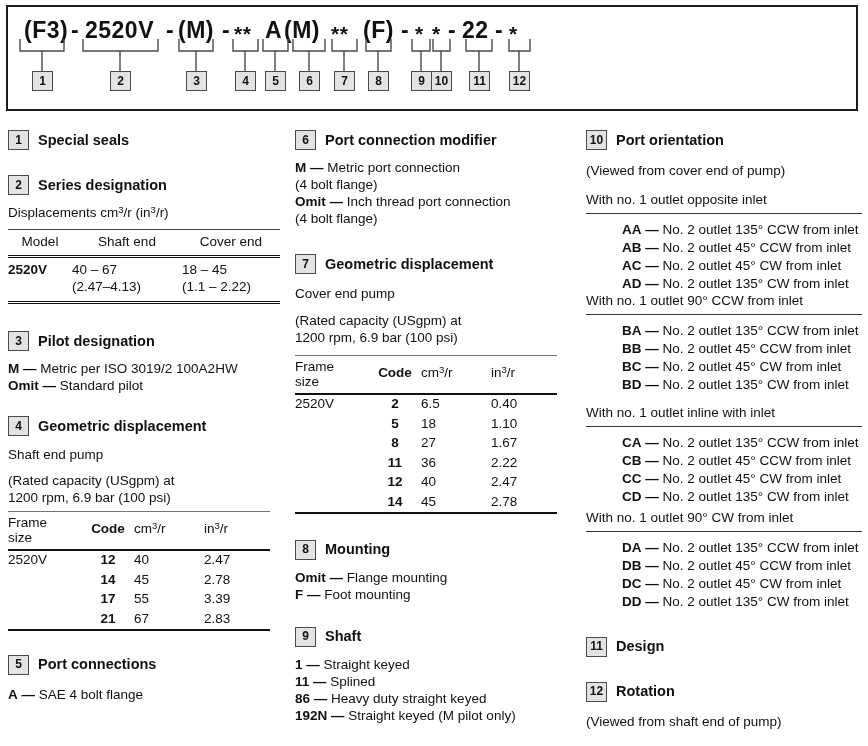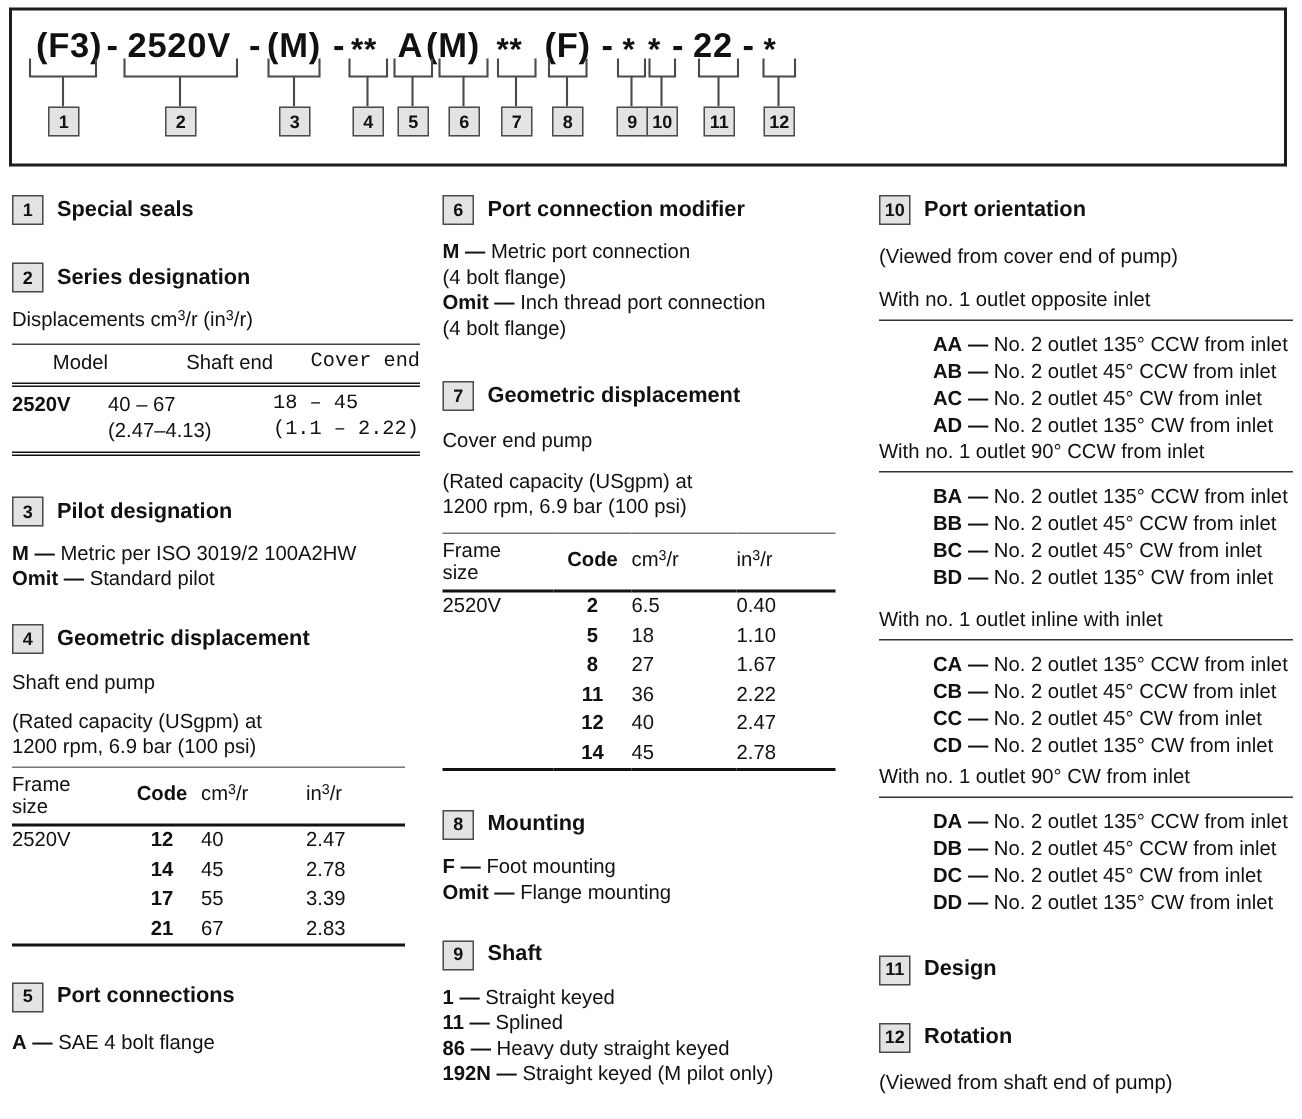--- a/index.html
+++ b/index.html
@@ -36,23 +36,23 @@
     font-size:12px;font-weight:bold;box-sizing:content-box;
   }
   .sectitle{font-weight:bold;font-size:14.5px;}
   .def{line-height:17px;}
   .term,.dash{font-weight:bold;}
   .note-line{line-height:17px;}
   sup.s{font-size:9.5px;line-height:0;vertical-align:4px;}
   
   table{border-collapse:collapse;font-size:13.5px;color:#111;}
   .t2{width:272px;border-top:1px solid #444;border-bottom:3px double #111;}
-  .t2 th{font-weight:normal;text-align:right;padding:4px 0 5px;border-bottom:3px double #111;margin-top:40px;}
+  .t2 th{font-weight:normal;text-align:center;padding:4px 0 5px;border-bottom:3px double #111;margin-top:40px;}
   .t2 td{padding:4px 0 6px;vertical-align:top;}
-  .t2 .c0{width:64px;} .t2 .c1{width:110px;} .t2 .c2{width:98px;font-family:Liberation Mono, monospace;}
+  .t2 .c0{width:64px;} .t2 .c1{width:110px;} .t2 .c2{width:98px;}
   .t47{width:262px;border-top:1px solid #777;border-bottom:2px solid #111;}
   .t47 th{font-weight:normal;text-align:left;vertical-align:middle;padding:3px 0 4px;border-bottom:2px solid #111;}
   .t47 td{padding:1.5px 0;}
   .t47 .cf{width:74px;} .t47 .cc{width:52px;text-align:center;} .t47 .c1{width:70px;} .t47 .c2{width:66px;}
   .t47 th.cc{font-weight:bold;}
   .t47 td.cc{font-weight:bold;}
   .frame2l{line-height:15px;}
   .bold{font-weight:bold;}
   
   .grp-head{border-bottom:1.2px solid #333;padding-bottom:5px;margin-bottom:7px;line-height:16px;}
@@ -310,28 +310,28 @@
         </tr>
       </tbody>
     </table>
 
     <div class="sechead" style="margin-top:26px">
       <span class="numbox">8</span>
       <span class="sectitle">Mounting</span>
     </div>
     <div style="margin-top:9px">
       <div class="def">
+        <b class="term">Omit</b>
+        <b class="dash">—</b>
+        <span>Flange mounting</span>
+      </div>
+      <div class="def">
         <b class="term">F</b>
         <b class="dash">—</b>
         <span>Foot mounting</span>
-      </div>
-      <div class="def">
-        <b class="term">Omit</b>
-        <b class="dash">—</b>
-        <span>Flange mounting</span>
       </div>
     </div>
 
     <div class="sechead" style="margin-top:24px">
       <span class="numbox">9</span>
       <span class="sectitle">Shaft</span>
     </div>
     <div style="margin-top:9px">
       <div class="def">
         <b class="term">1</b>

